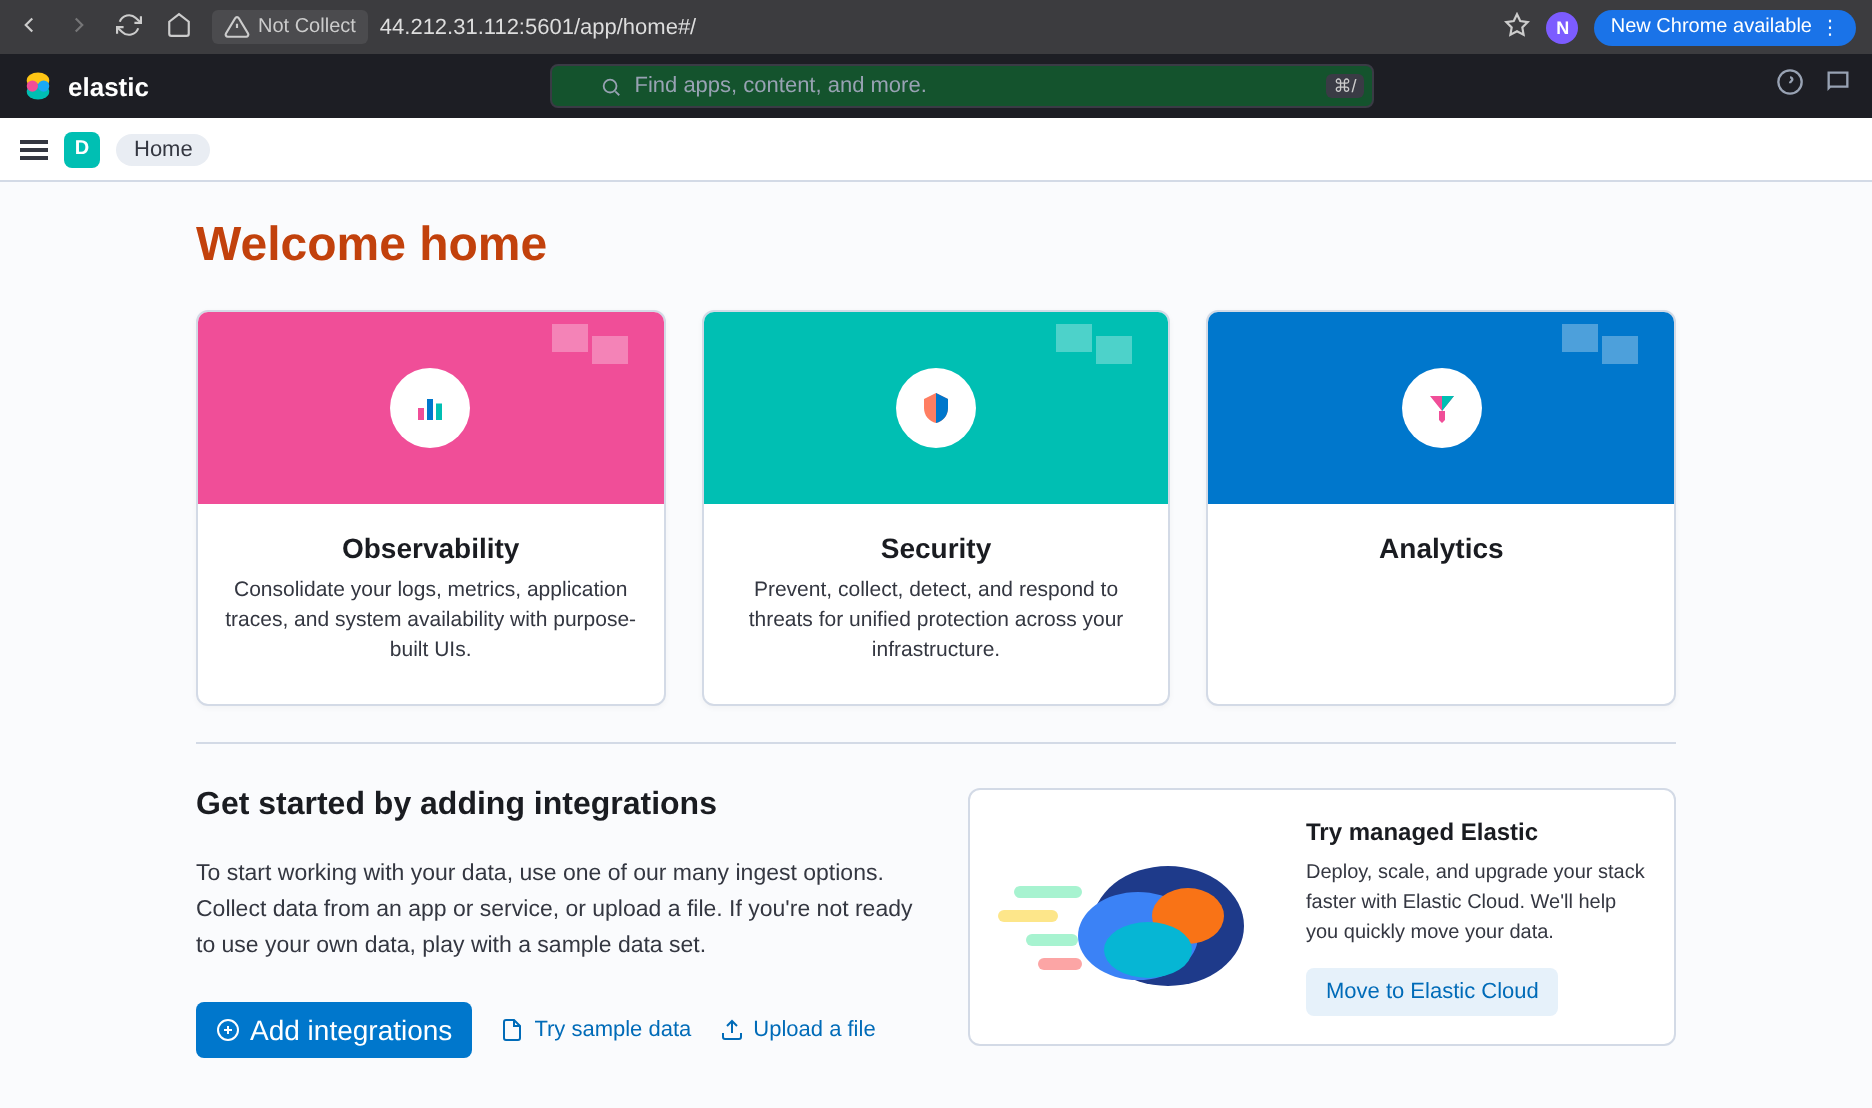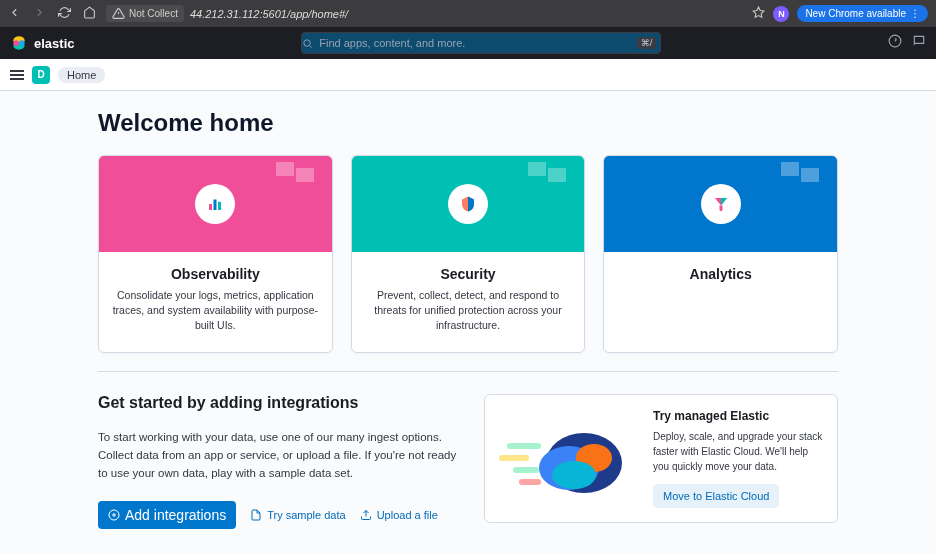--- a/index.html
+++ b/index.html
@@ -4,45 +4,45 @@
 <style>
 * { margin: 0; padding: 0; box-sizing: border-box; }
 body { font-family: -apple-system, BlinkMacSystemFont, "Segoe UI", Helvetica, Arial, sans-serif; background: #fff; width: 936px; height: 554px; overflow: hidden; }
 
 
 .browser-bar { background: #3c3c3f; height: 27px; display: flex; align-items: center; padding: 0 8px; gap: 10px; color: #ccc; font-size: 11px; }
 .nav-arrows { display: flex; gap: 12px; align-items: center; }
 .nav-arrows svg, .browser-bar svg { width: 13px; height: 13px; }
 .addr-area { display: flex; align-items: center; gap: 6px; flex: 1; }
 .not-secure { display: inline-flex; align-items: center; gap: 4px; background: rgba(255,255,255,0.08); padding: 2px 6px; border-radius: 3px; font-size: 10px; }
-.addr { color: #ddd; font-size: 11px; font-style: italic; }
+.addr { color: #ddd; font-size: 11px; }
 .right-chrome { display: flex; align-items: center; gap: 8px; }
 .avatar-n { width: 16px; height: 16px; border-radius: 50%; background: #7c5cff; display: flex; align-items: center; justify-content: center; color: #fff; font-size: 9px; font-weight: 600; }
 .new-chrome { background: #1a73e8; color: #fff; padding: 3px 8px; border-radius: 10px; font-size: 10px; display: flex; align-items: center; gap: 4px; }
 
 
 .elastic-topbar { background: #1d1e24; height: 32px; display: flex; align-items: center; padding: 0 10px; gap: 8px; }
 .elastic-logo { display: flex; align-items: center; gap: 6px; color: #fff; font-size: 13px; font-weight: 600; }
 .logo-mark { width: 18px; height: 18px; position: relative; }
 .search-wrap { flex: 1; display: flex; justify-content: center; }
-.search-box { width: 360px; height: 22px; background: #0c4a6e; border: 1px solid #3a3b45; border-radius: 4px; display: flex; align-items: center; padding: 0 0; color: #98a2b3; font-size: 11px; gap: 6px; position: relative; }
+.search-box { width: 412px; height: 22px; background: #14532d; border: 1px solid #3a3b45; border-radius: 4px; display: flex; align-items: center; padding: 0 24px; color: #98a2b3; font-size: 11px; gap: 6px; position: relative; }
 .search-kbd { position: absolute; right: 4px; background: #3a3b45; color: #ccc; padding: 1px 4px; border-radius: 3px; font-size: 9px; }
 .topbar-right { display: flex; gap: 10px; color: #98a2b3; }
 
 
 .kibana-header { height: 32px; border-bottom: 1px solid #d3dae6; display: flex; align-items: center; padding: 0 10px; gap: 8px; background: #fff; }
 .burger { display: flex; flex-direction: column; gap: 2px; cursor: pointer; }
 .burger span { width: 14px; height: 2px; background: #343741; }
 .space-badge { width: 18px; height: 18px; background: #00bfb3; border-radius: 4px; display: flex; align-items: center; justify-content: center; color: #fff; font-size: 10px; font-weight: 700; }
 .breadcrumb-chip { background: #e9edf3; padding: 2px 9px; border-radius: 9px; font-size: 11px; color: #343741; }
 
 
 .content { background: #fafbfd; height: calc(554px - 27px - 32px - 32px); overflow-y: auto; }
 .container { max-width: 740px; margin: 0 auto; padding: 18px 0 20px; }
-.page-title { font-size: 24px; font-weight: 700; color: #0f172a; margin-bottom: 18px; }
+.page-title { font-size: 24px; font-weight: 700; color: #c2410c; margin-bottom: 18px; }
 
 .cards-row { display: flex; gap: 18px; margin-bottom: 18px; }
 .solution-card { flex: 1; background: #fff; border: 1px solid #d3dae6; border-radius: 6px; overflow: hidden; cursor: pointer; box-shadow: 0 1px 3px rgba(0,0,0,0.04); }
 .card-hero { height: 96px; display: flex; align-items: center; justify-content: center; position: relative; }
 .hero-pink { background: #f04e98; }
 .hero-teal { background: #00bfb3; }
 .hero-blue { background: #0077cc; }
 .hero-deco { position: absolute; top: 6px; right: 16px; width: 40px; height: 30px; opacity: 0.3; }
 .icon-circle { width: 40px; height: 40px; background: #fff; border-radius: 50%; display: flex; align-items: center; justify-content: center; }
 .card-body { padding: 14px 12px 18px; text-align: center; }

